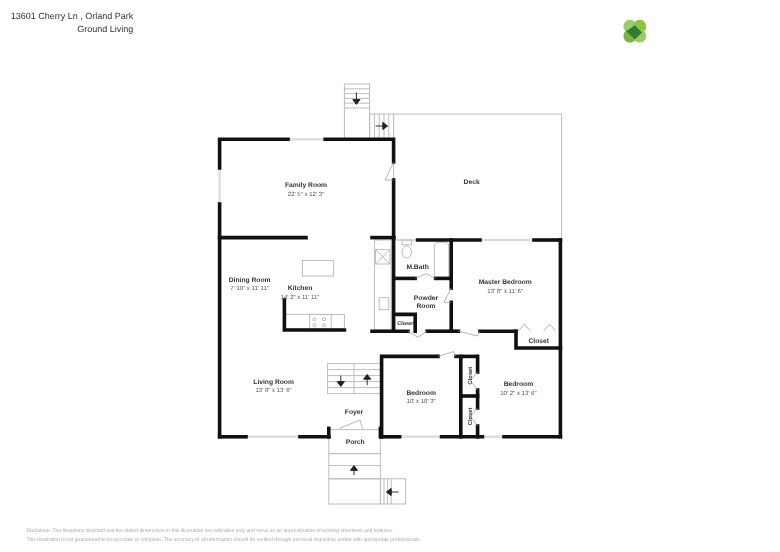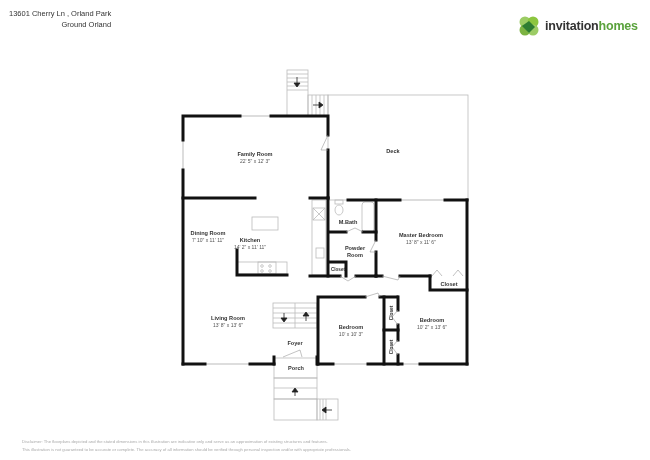--- a/index.html
+++ b/index.html
@@ -11,34 +11,31 @@
   .logo-text .b { color: #5aa23c; }
   .plan { position: absolute; left: 0; top: 0; }
   .disclaimer { position: absolute; left: 22px; top: 438px; font-size: 4.2px; line-height: 8px; color: #aaa; width: 620px; }
   svg text { font-family: "Liberation Sans", sans-serif; }
 </style>
 </head>
 <body>
 
 <div class="header">
   <div>13601 Cherry Ln , Orland Park</div>
-  <div>Ground Orland</div>
+  <div>Ground Living</div>
 </div>
 
 <div class="logo">
   <svg width="22" height="22" viewBox="0 0 22 22">
     <circle cx="7" cy="7" r="5.5" fill="#9ccc65"></circle>
     <circle cx="15" cy="7" r="5.5" fill="#8cc63f"></circle>
     <circle cx="7" cy="15" r="5.5" fill="#7cb342"></circle>
     <circle cx="15" cy="15" r="5.5" fill="#9ccc65"></circle>
     <path d="M4 11 L11 6 L17 12 L11 18 Z" fill="#2e7d32"></path>
   </svg>
-  <div class="logo-text">
-    <span class="a">invitation</span><span class="b">homes</span>
-  </div>
 </div>
 
 <svg class="plan" width="650" height="460" viewBox="0 0 650 460">
 
   <g stroke="#bbb" stroke-width="0.8" fill="none">
     <rect x="328" y="95" width="140" height="105"></rect>
 
     <rect x="287" y="70" width="21" height="46"></rect>
     <line x1="287" y1="74" x2="308" y2="74"></line>
       <line x1="287" y1="78" x2="308" y2="78"></line>

